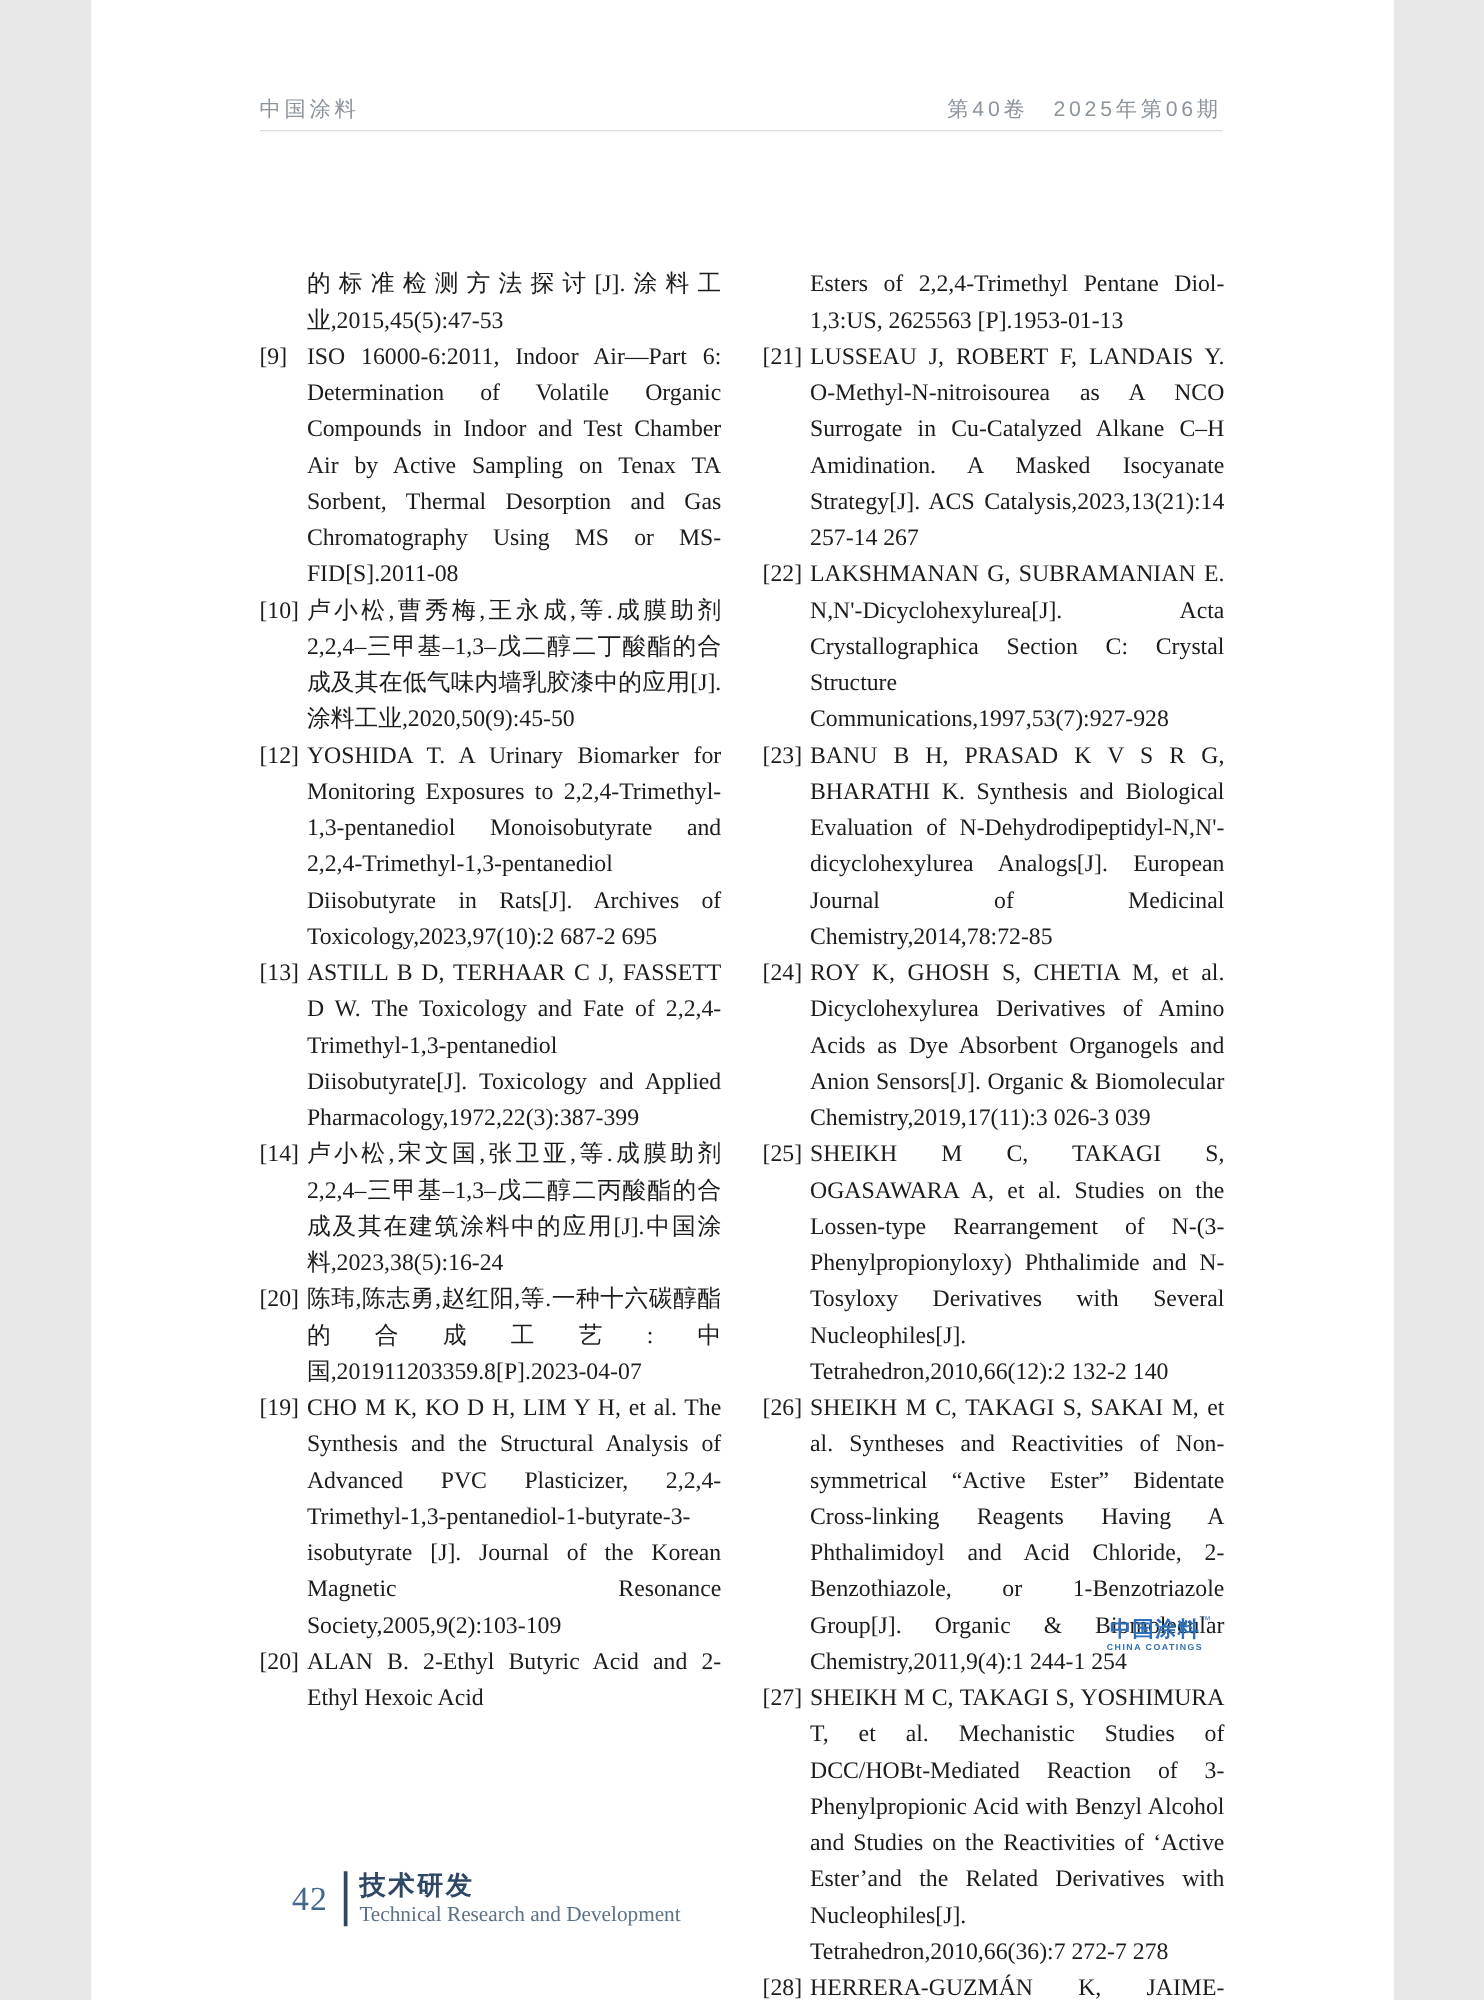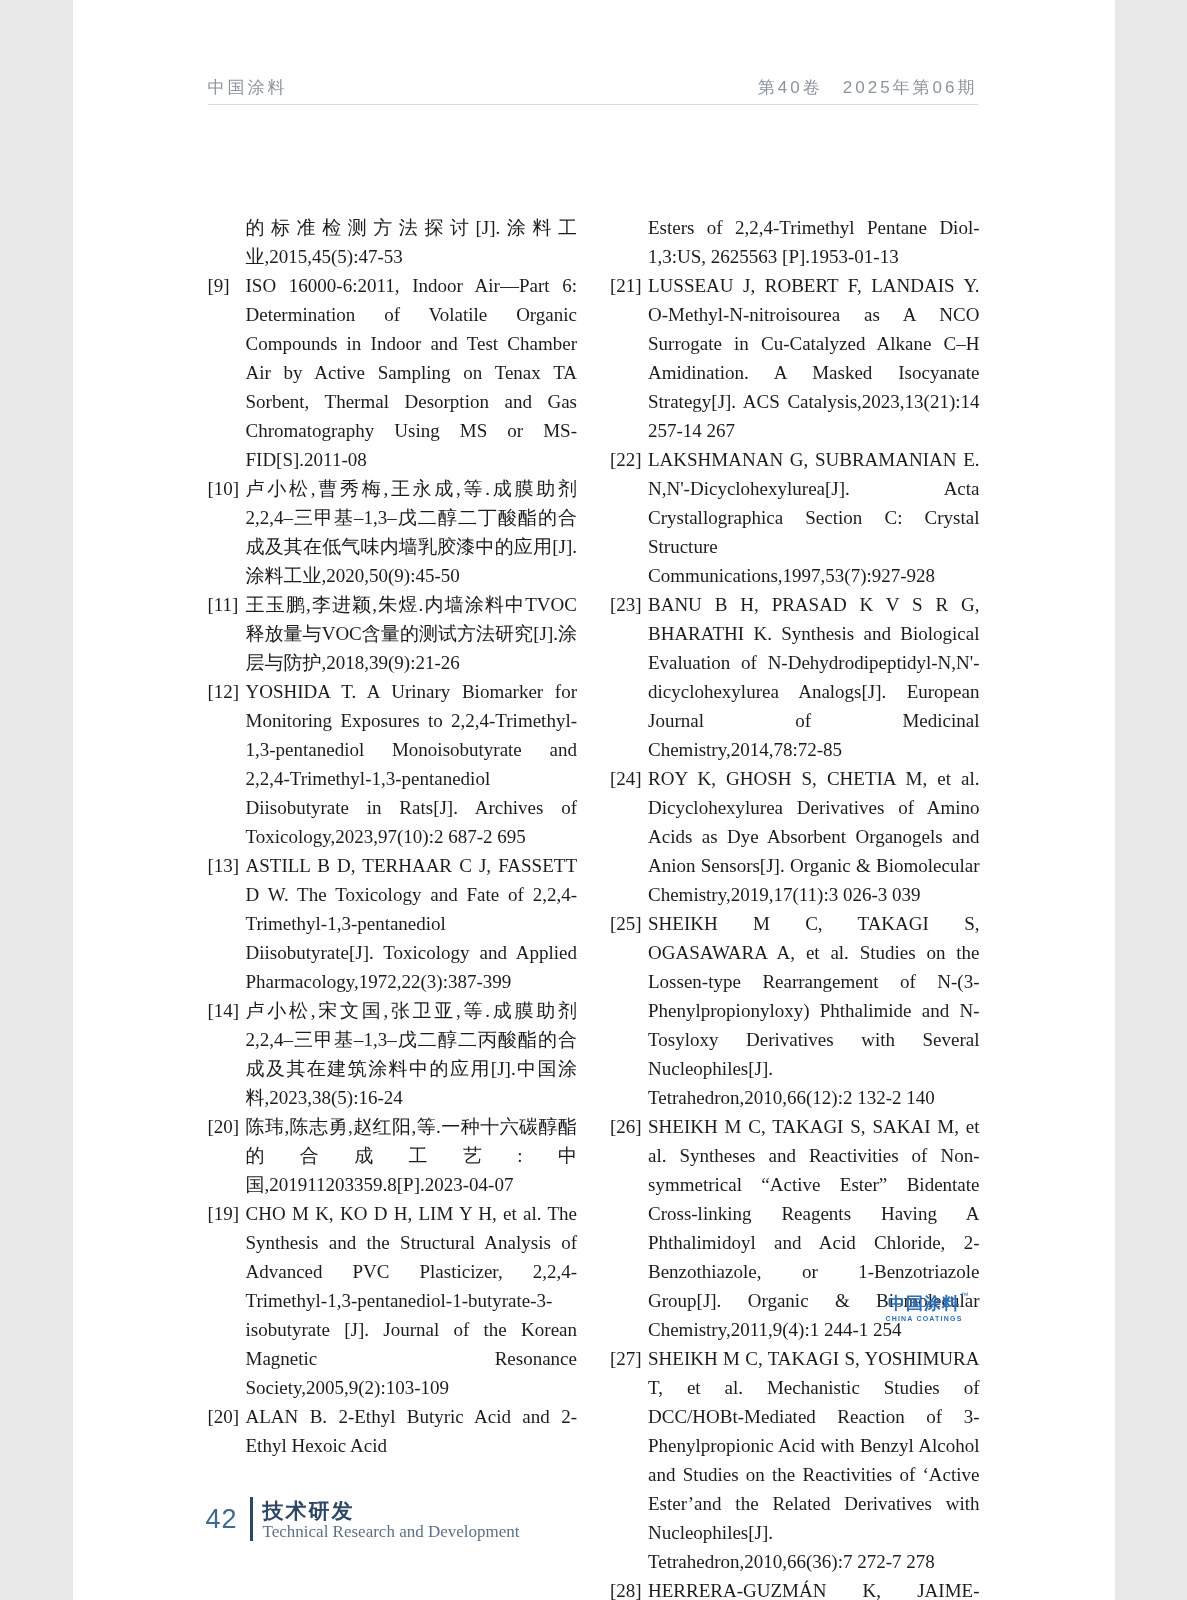--- a/index.html
+++ b/index.html
@@ -44,27 +44,28 @@
   .brand-zh { font-size:17px; font-weight:bold; letter-spacing:1px; position:relative; }
   .brand-tm { font-size:8px; position:absolute; top:-3px; right:-7px; font-weight:normal; }
   .brand-en { font-size:7px; letter-spacing:1.2px; font-weight:bold; margin-top:1px; }
   
   .page-footer {
     position:absolute; left:133px; top:1497px;
     display:flex; align-items:center;
   }
   .page-num {
     font-size:27px; letter-spacing:1px;
-    font-family:Liberation Sans, sans-serif;
+    font-family:Liberation Serif, serif;
     padding:0 12px 0 0;
+    margin-left:28px;
   }
   .footer-bar { width:3px; height:44px; margin-right:10px; }
   .footer-titles { display:flex; flex-direction:column; justify-content:center; }
   .footer-zh {
-    font-family:Liberation Serif, serif;
+    font-family:Liberation Mono, monospace;
     font-size:21px; font-weight:bold; letter-spacing:2px; line-height:24px;
   }
   .footer-en {
     font-family:"Liberation Serif", serif;
     font-size:17px; line-height:17px;
   }
 </style>
 </head>
 <body>
 
@@ -86,24 +87,20 @@
   <div class="ref">
     <span class="ref-num">[9]</span>
     <span class="ref-text">ISO 16000-6:2011, Indoor Air—Part 6: Determination of Volatile Organic Compounds in Indoor and Test Chamber Air by Active Sampling on Tenax TA Sorbent, Thermal Desorption and Gas Chromatography Using MS or MS-FID[S].2011-08</span>
   </div>
 
   <div class="ref">
     <span class="ref-num">[10]</span>
     <span class="ref-text">卢小松,曹秀梅,王永成,等.成膜助剂2,2,4–三甲基–1,3–戊二醇二丁酸酯的合成及其在低气味内墙乳胶漆中的应用[J].涂料工业,2020,50(9):45-50</span>
   </div>
 
-  <div class="ref">
-    <span class="ref-num">[11]</span>
-    <span class="ref-text">王玉鹏,李进颖,朱煜.内墙涂料中TVOC释放量与VOC含量的测试方法研究[J].涂层与防护,2018,39(9):21-26</span>
-  </div>
 
   <div class="ref">
     <span class="ref-num">[12]</span>
     <span class="ref-text">YOSHIDA T. A Urinary Biomarker for Monitoring Exposures to 2,2,4-Trimethyl-1,3-pentanediol Monoisobutyrate and 2,2,4-Trimethyl-1,3-pentanediol Diisobutyrate in Rats[J]. Archives of Toxicology,2023,97(10):2 687-2 695</span>
   </div>
 
   <div class="ref">
     <span class="ref-num">[13]</span>
     <span class="ref-text">ASTILL B D, TERHAAR C J, FASSETT D W. The Toxicology and Fate of 2,2,4-Trimethyl-1,3-pentanediol Diisobutyrate[J]. Toxicology and Applied Pharmacology,1972,22(3):387-399</span>
   </div>

